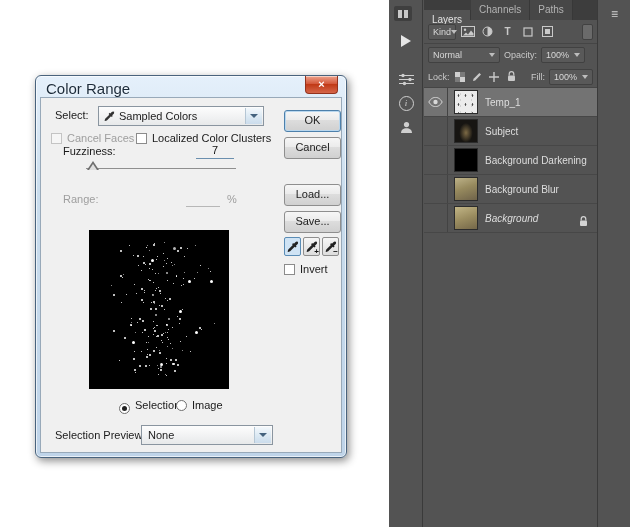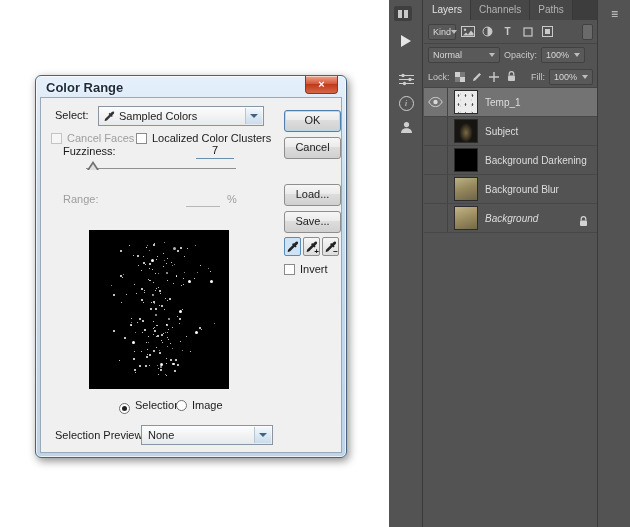--- a/index.html
+++ b/index.html
@@ -13,21 +13,21 @@
   .collapse-box{width:18px;height:15px;background:#3f3f3f;border-radius:2px;margin:6px 0 8px 5px;display:flex;align-items:center;justify-content:center;}
   .tri-right{width:0;height:0;border-left:10px solid #e6e6e6;border-top:6px solid transparent;border-bottom:6px solid transparent;}
   .info-circle{width:13px;height:13px;border:1px solid #cfcfcf;border-radius:50%;color:#cfcfcf;
                font-size:9px;line-height:12px;text-align:center;font-style:italic;font-family:"Liberation Serif",serif;}
   .strip-gap{height:14px;}
 
   .main-panel{position:absolute;left:35px;top:0;width:173px;height:100%;background:#535353;}
 
   .tabbar{height:20px;background:#3d3d3d;display:flex;}
   .tab{padding:0 8px;font-size:10px;line-height:20px;color:#b3b3b3;background:#474747;border-right:1px solid #383838;white-space:nowrap;}
-  .tab.active{background:#535353;color:#e3e3e3;}
+  .tab.active{background:#535353;color:#e3e3e3;margin-top:10px;}
 
   .filter-row{height:24px;display:flex;align-items:center;padding:0 4px;gap:3px;border-bottom:1px solid #454545;box-sizing:border-box;}
   .dd{height:16px;background:#595959;border:1px solid #414141;border-radius:2px;display:flex;align-items:center;
       font-size:9px;color:#d8d8d8;padding:0 4px;box-sizing:border-box;}
   .caret{width:0;height:0;border-left:3px solid transparent;border-right:3px solid transparent;border-top:4px solid #bdbdbd;margin-left:auto;}
   .kind-dd{width:28px;}
   .ficon{width:17px;height:16px;display:flex;align-items:center;justify-content:center;color:#c9c9c9;font-size:10px;font-weight:bold;}
   .filter-toggle{margin-left:auto;width:9px;height:14px;border:1px solid #414141;border-radius:2px;background:#6a6a6a;}
 
   .blend-row{height:22px;display:flex;align-items:center;padding:0 4px;gap:4px;box-sizing:border-box;}
@@ -53,21 +53,21 @@
   .row-lock{position:absolute;right:9px;top:9px;}
 
   .right-strip{position:absolute;left:208px;top:0;width:33px;height:100%;background:#535353;border-left:1px solid #3a3a3a;box-sizing:border-box;}
   .menu-icon{margin-top:7px;text-align:center;color:#d2d2d2;font-size:12px;letter-spacing:-1px;}
 
   
   .dialog{position:absolute;left:35px;top:75px;width:312px;height:383px;border-radius:6px;border:1px solid #49637d;
           background:linear-gradient(#e5f0fb,#cadded 30%,#bfd4e9);
           box-shadow:2px 3px 9px rgba(0,0,0,0.45), inset 0 0 0 1px rgba(255,255,255,0.65);box-sizing:border-box;}
   .titlebar{height:21px;position:relative;}
-  .dlg-title{position:absolute;left:10px;top:4px;font-size:13px;color:#1c2b3a;text-shadow:0 0 3px #ffffff;font-weight:bold;}
+  .dlg-title{position:absolute;left:10px;top:4px;font-size:15px;color:#1c2b3a;text-shadow:0 0 3px #ffffff;}
   .close-btn{position:absolute;top:0;right:8px;width:33px;height:18px;border:1px solid #93321d;border-top:none;
              border-radius:0 0 4px 4px;box-sizing:border-box;
              background:linear-gradient(#efa38c 0%,#d3593c 45%,#c13a17 50%,#d5664a 100%);
              color:#fff;font-size:11px;font-weight:bold;text-align:center;line-height:16px;
              box-shadow:inset 0 1px 0 rgba(255,255,255,0.5);}
   .client{position:absolute;left:4px;right:4px;top:21px;bottom:4px;background:#f0f0f0;border:1px solid #98a9b9;}
 
   .abs{position:absolute;}
   .lbl11{font-size:11px;color:#1a1a1a;white-space:nowrap;}
   .dis{color:#9e9e9e;}

